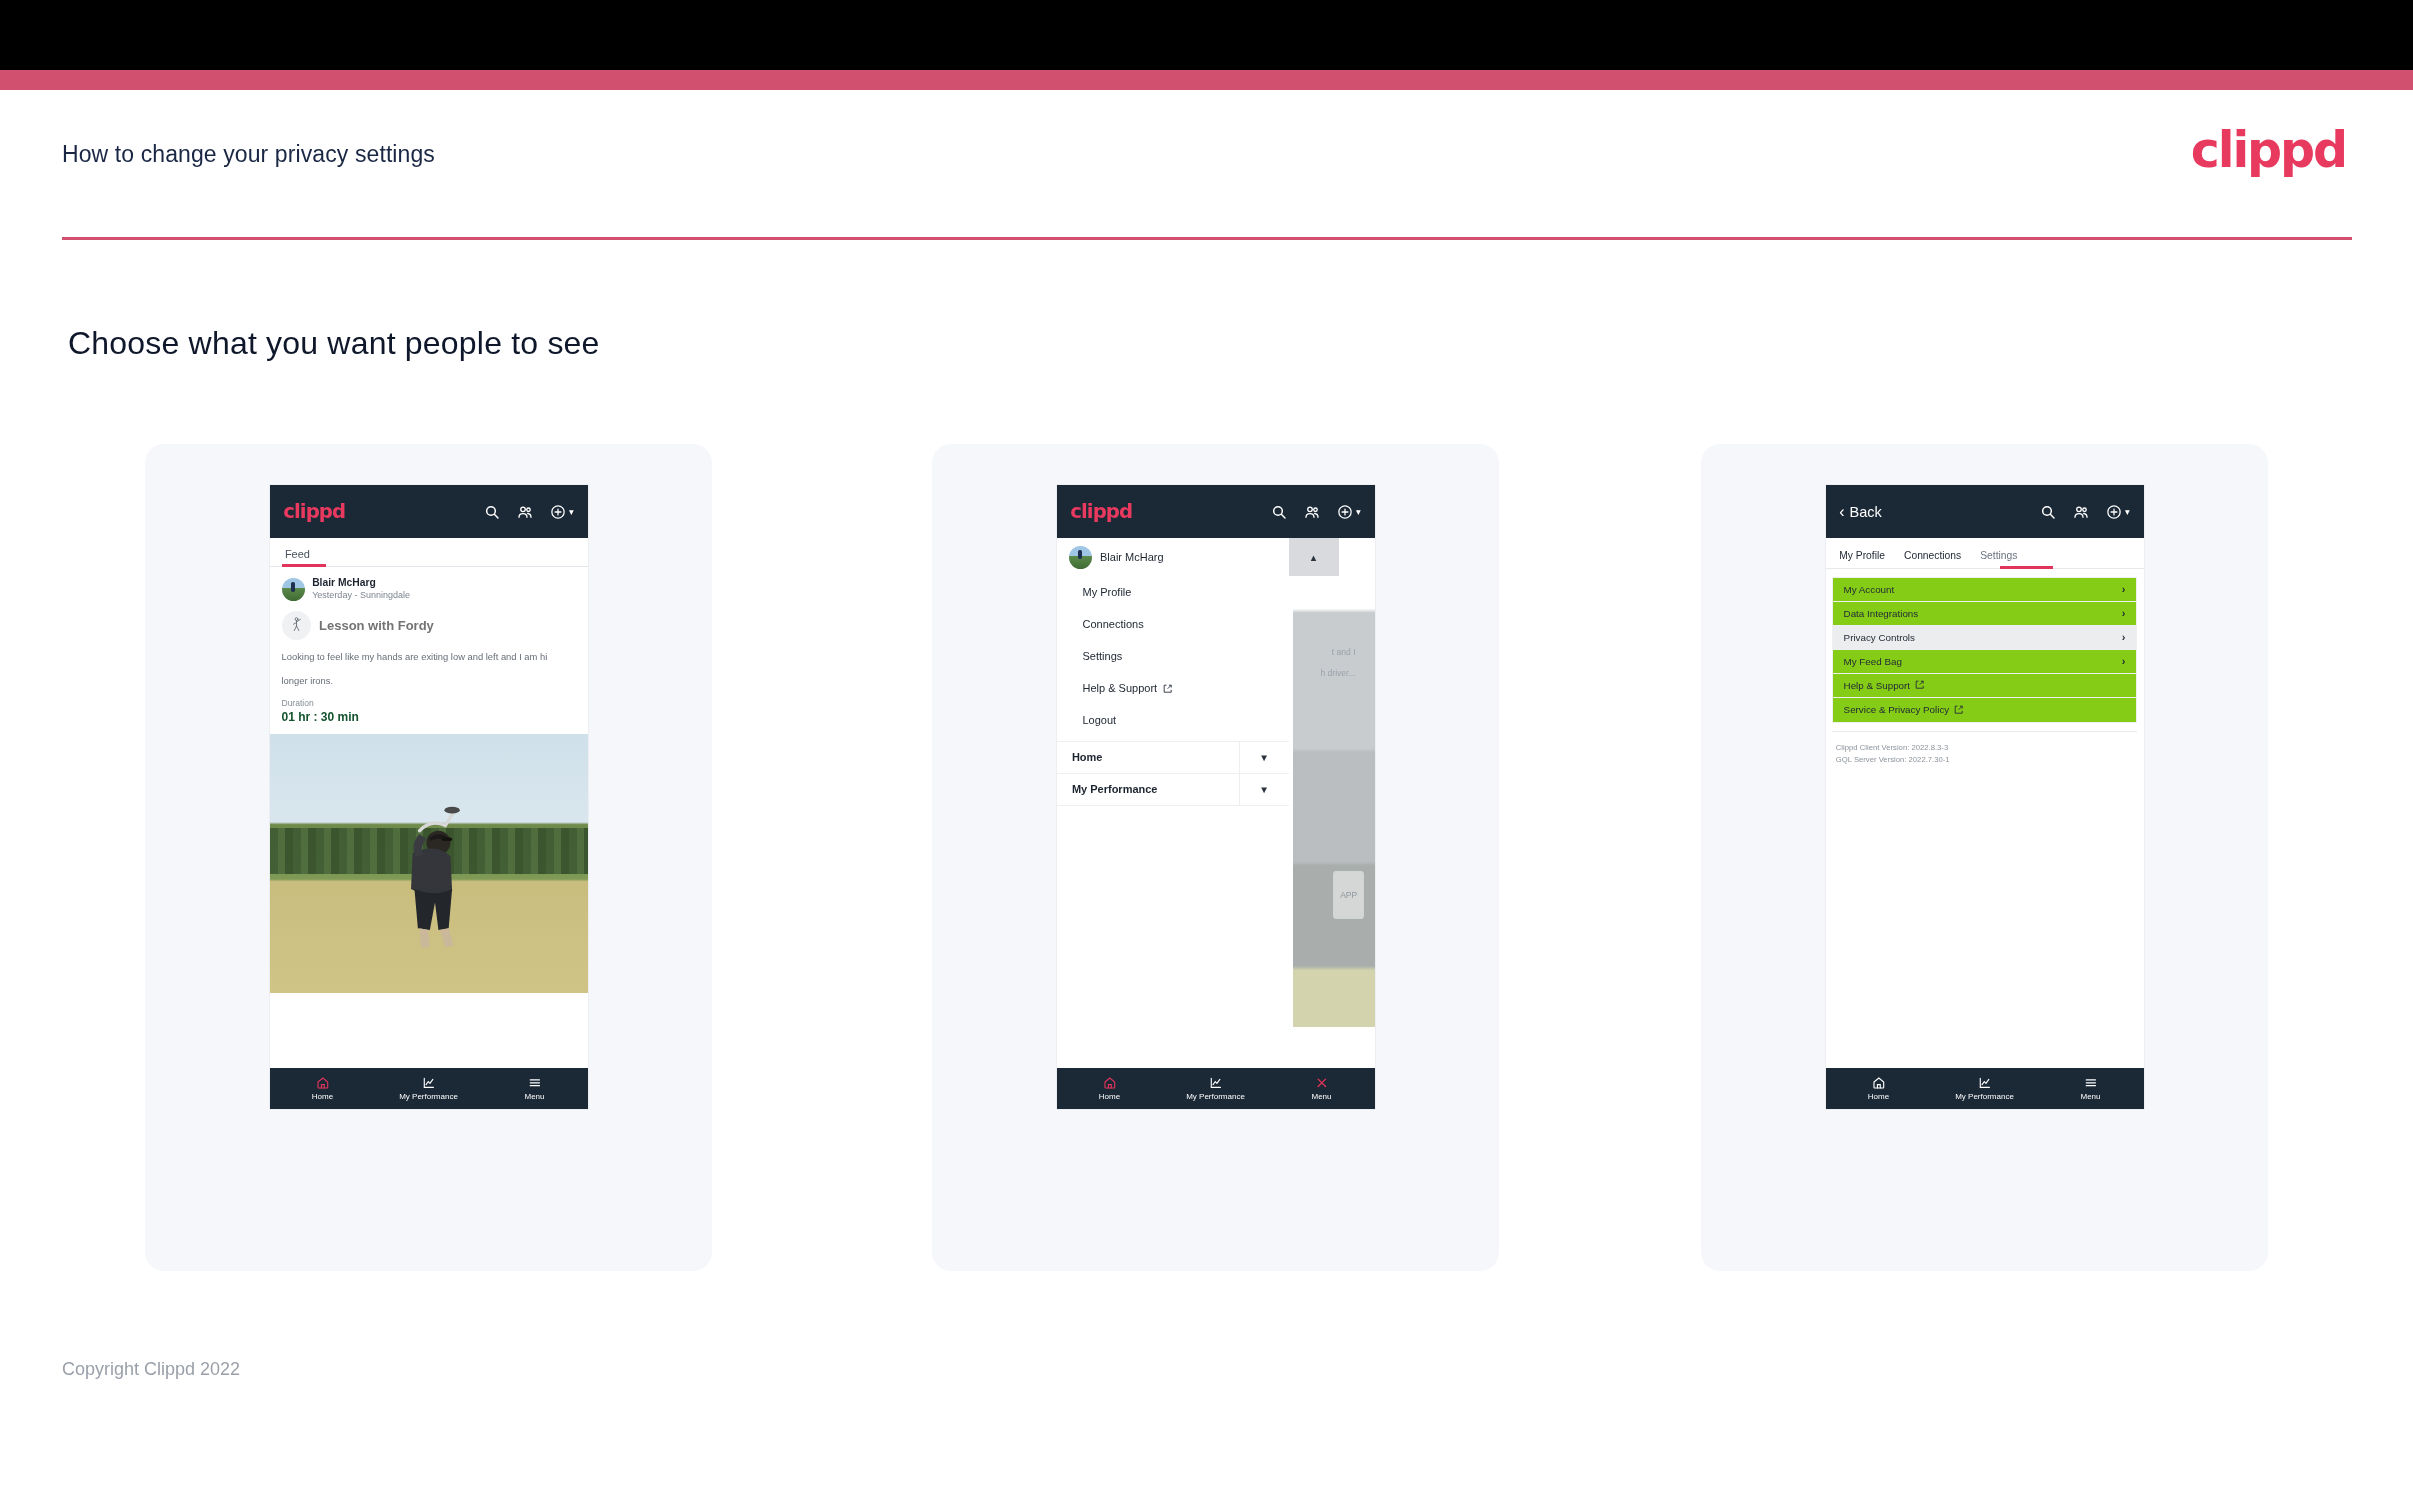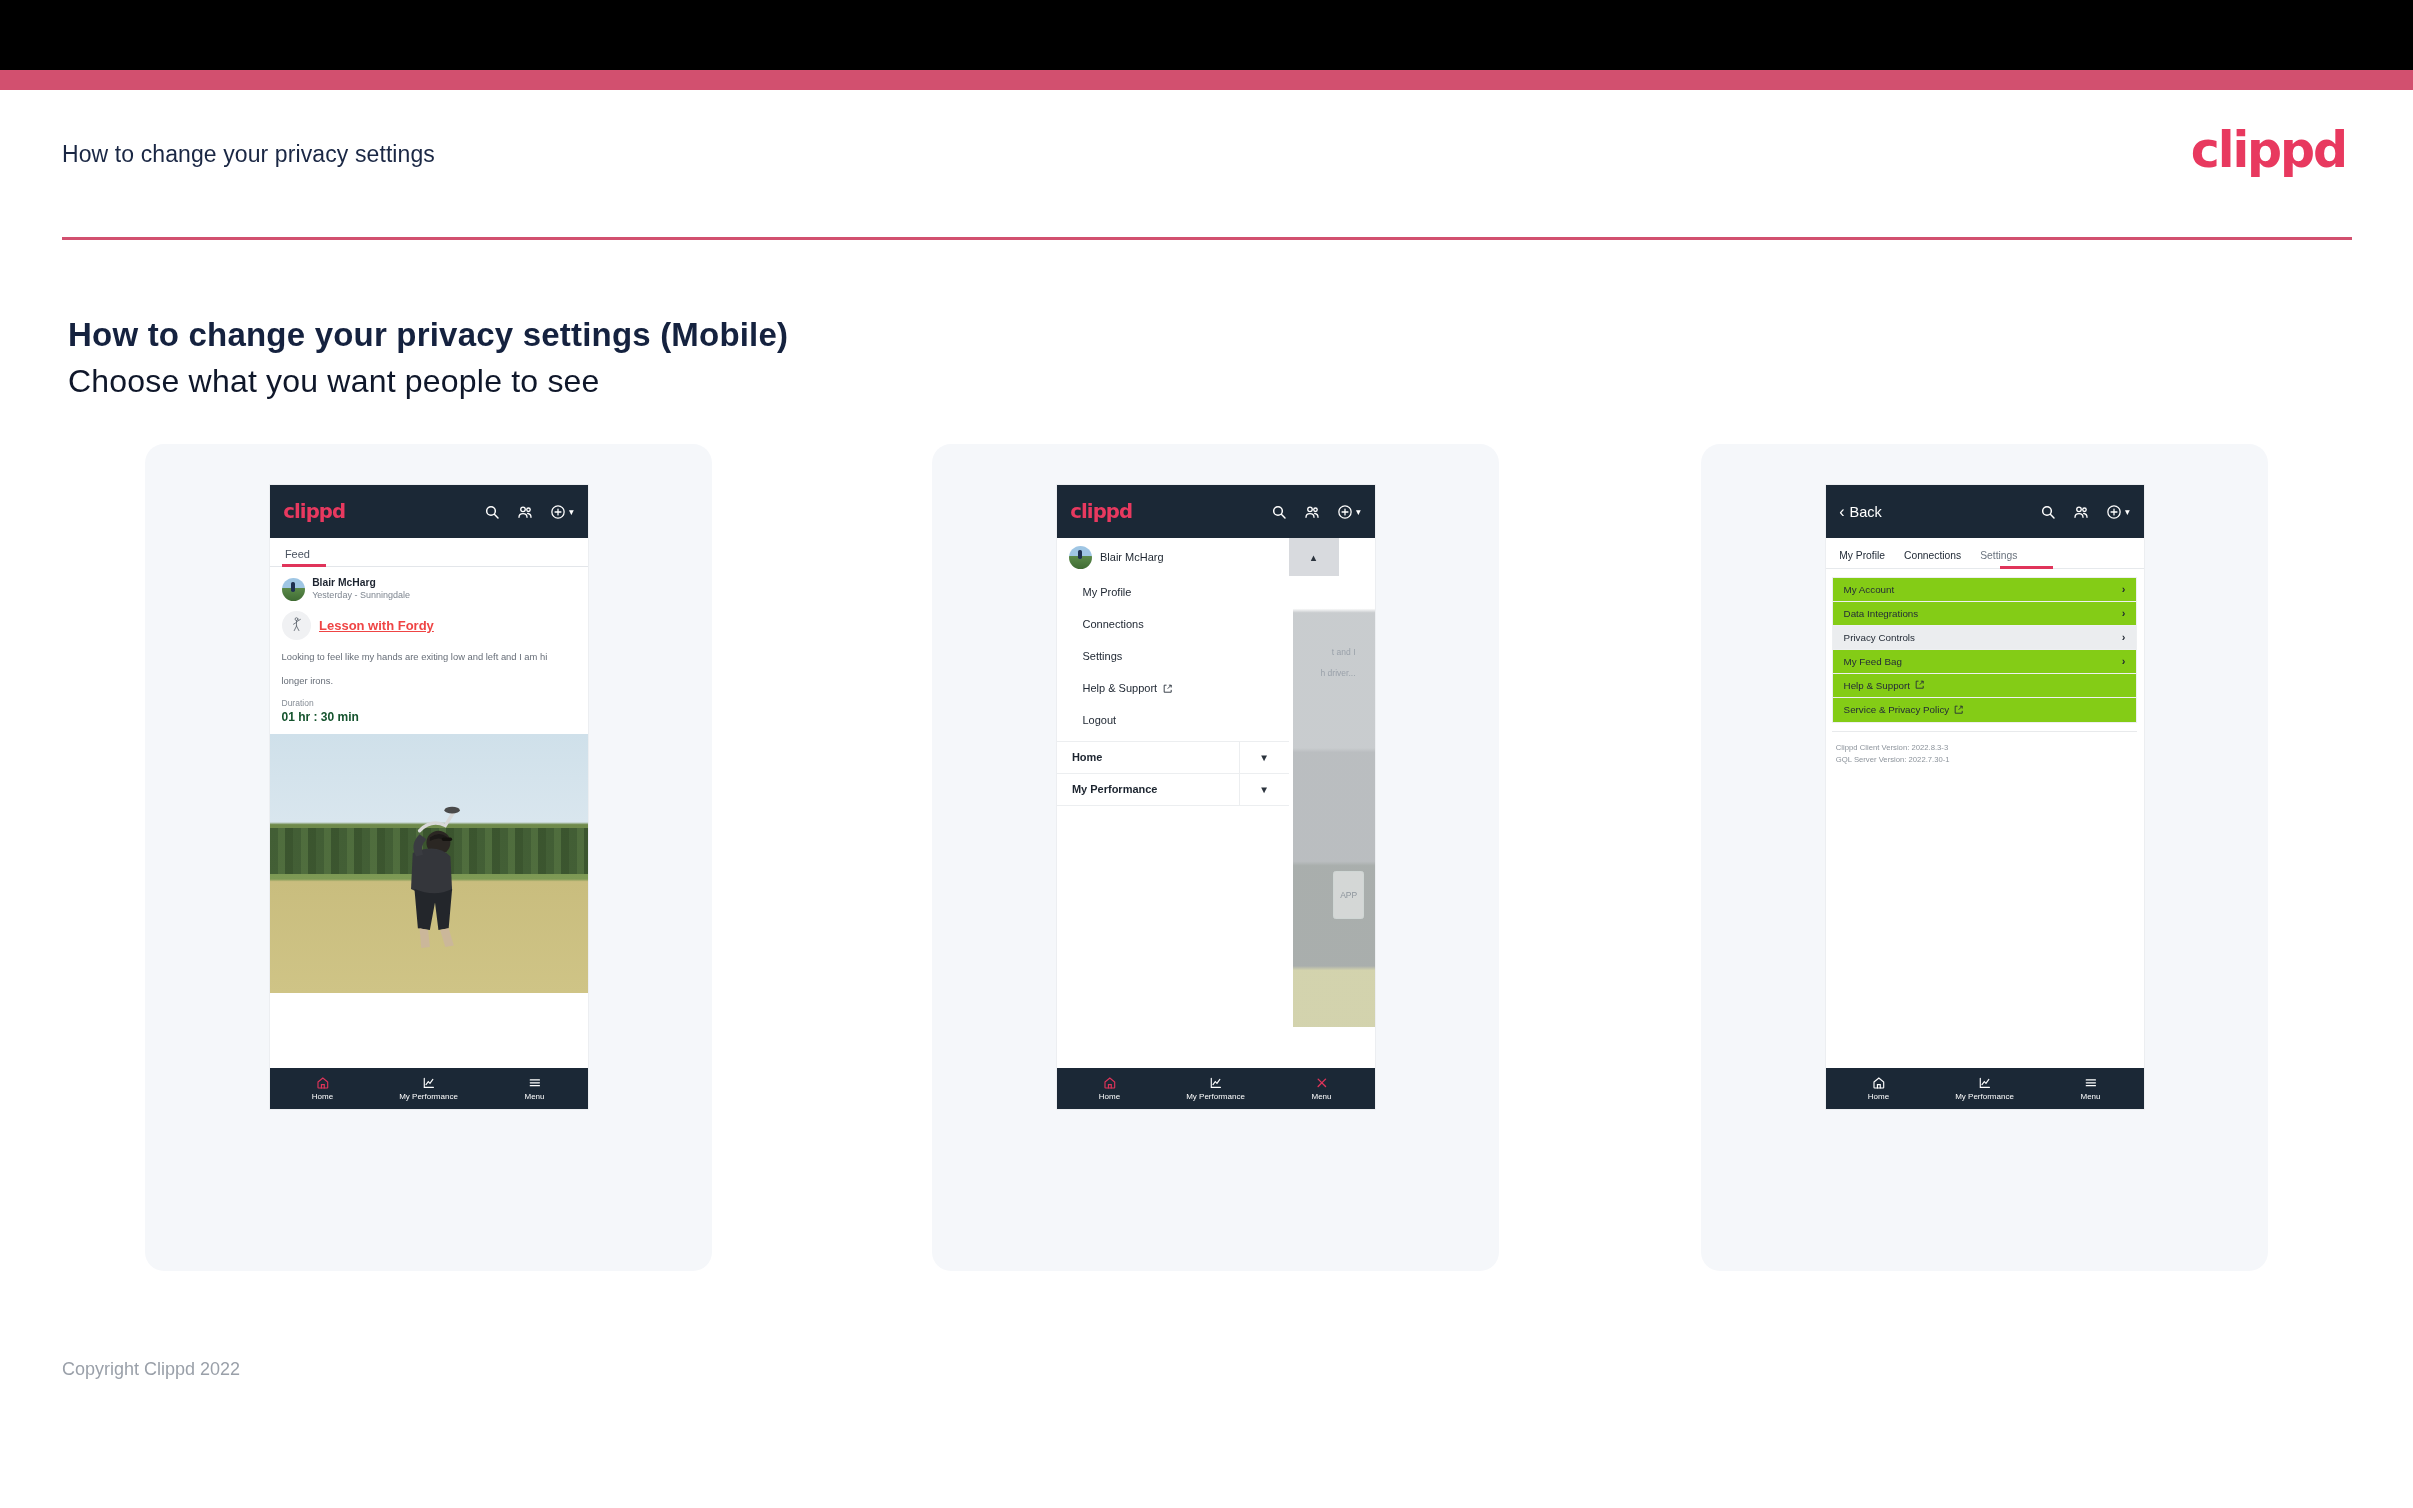--- a/index.html
+++ b/index.html
@@ -92,21 +92,21 @@
   }
   .post-name { font-size:10.3px; font-weight:bold; color:#1d2430; line-height:1.25; }
   .post-meta { font-size:9px; color:#7d858f; line-height:1.3; }
 
   .lesson-row { display:flex; align-items:center; gap:8.5px; margin-top:9.4px; }
   .lesson-ic {
     width:29px; height:29px; border-radius:50%; background:#f0f1f3; flex:0 0 29px;
     display:flex; align-items:center; justify-content:center;
   }
   .lesson-ic svg { width:17px; height:19px; }
-  .lesson-title { font-size:13px; font-weight:bold; color:#ef4444;text-decoration:underline; }
+  .lesson-title { font-size:13px; font-weight:bold; color:#737373; }
 
   .post-body { margin-top:9.4px; font-size:9.4px; color:#666d77; line-height:1.55; white-space:nowrap; }
   .dur-label { margin-top:10.3px; font-size:8.5px; color:#868d96; }
   .dur-value { margin-top:1.7px; font-size:12px; font-weight:bold; color:#14532d; }
 
   .post-photo {
     margin-top:10.3px; height:259px; width:100%;
     background:
       linear-gradient(180deg, #cfe0ea 0%, #d9e6ee 34%, #6f8a4b 35%, #7e9a55 56%, #c9bd7e 57%, #cfc486 100%);
     position:relative; overflow:hidden;
@@ -200,21 +200,20 @@
   <div class="topbar-black"></div>
   <div class="topbar-pink"></div>
 
   <div class="hdr">
     <div class="hdr-title">How to change your privacy settings</div>
     <div class="brand-logo">clippd</div>
     <div class="hdr-rule"></div>
   </div>
 
   <div class="sec">
-    <h1>How to change your privacy settings (Mobile)</h1>
     <h2>Choose what you want people to see</h2>
   </div>
 
   <div class="cards">
 
     <div class="card card-1">
       <div class="phone">
 
         <div class="app-hd">
           <div class="app-logo">clippd</div>

